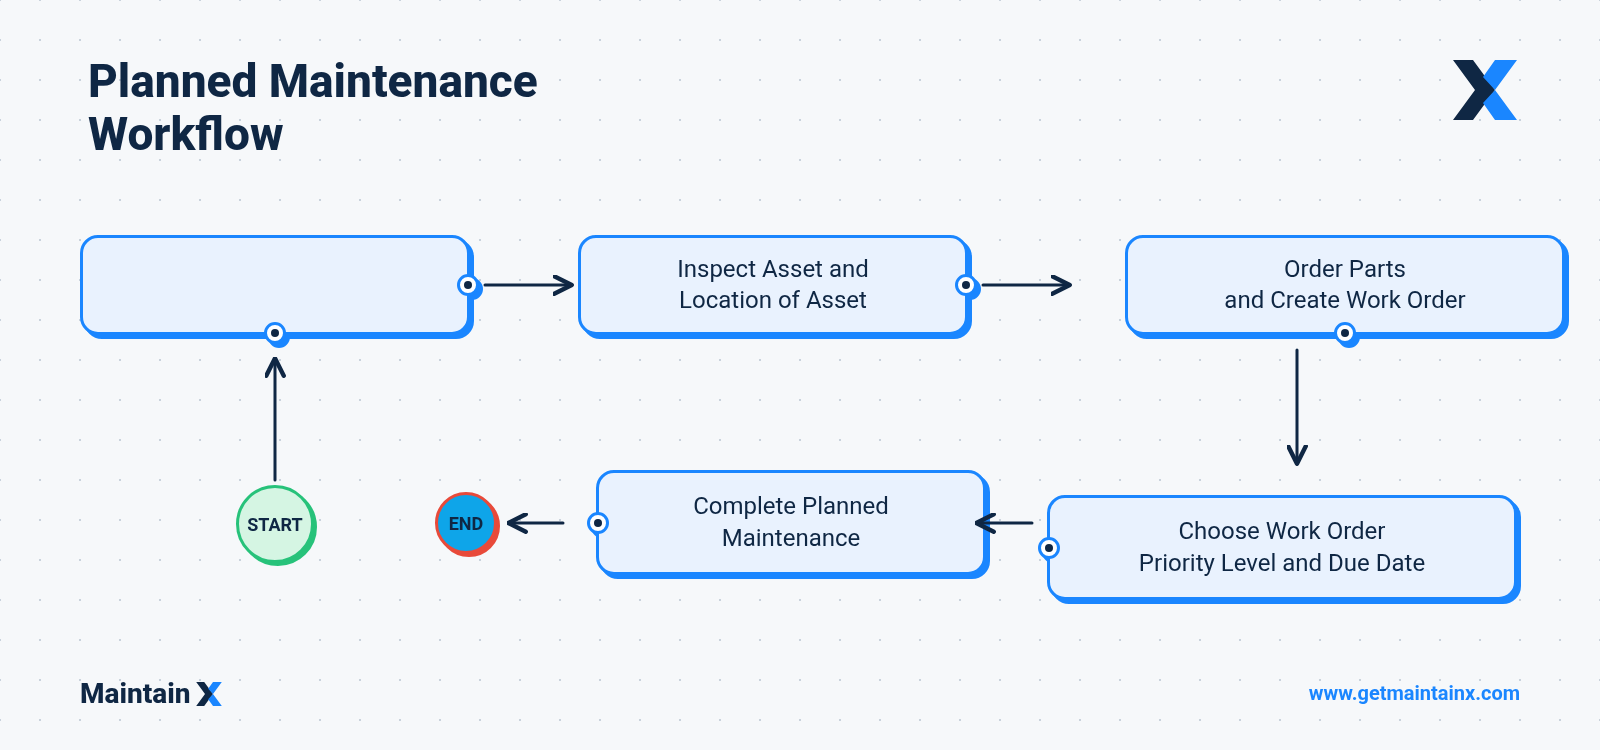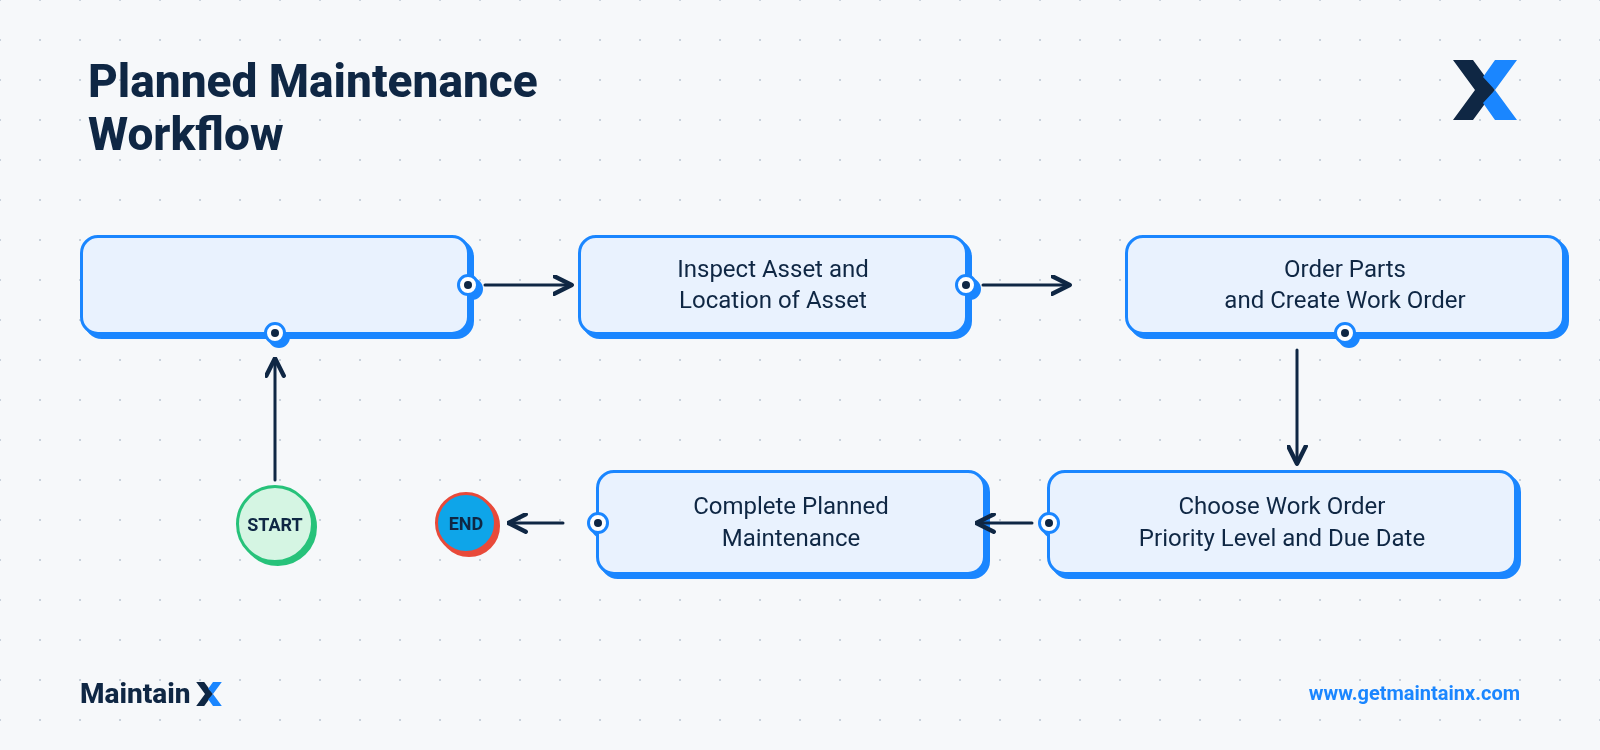--- a/index.html
+++ b/index.html
@@ -123,21 +123,21 @@
 Location of Asset</span>
   <div class="port" style="right:-12px; top:50%; transform:translateY(-50%);"></div>
 </div>
 
 <div class="node" style="left:1077px; top:235px; width:440px; height:100px;margin-left:48px;">
   <span class="label">Order Parts
 and Create Work Order</span>
   <div class="port" style="bottom:-12px; left:50%; transform:translateX(-50%);"></div>
 </div>
 
-<div class="node" style="left:1047px; top:470px; width:470px; height:105px;">
+<div class="node" style="left:1047px; top:495px; width:470px; height:105px;">
   <span class="label">Choose Work Order
 Priority Level and Due Date</span>
   <div class="port" style="left:-12px; top:50%; transform:translateY(-50%);"></div>
 </div>
 
 <div class="node" style="left:596px; top:470px; width:390px; height:105px;">
   <span class="label">Complete Planned
 Maintenance</span>
   <div class="port" style="left:-12px; top:50%; transform:translateY(-50%);"></div>
 </div>

